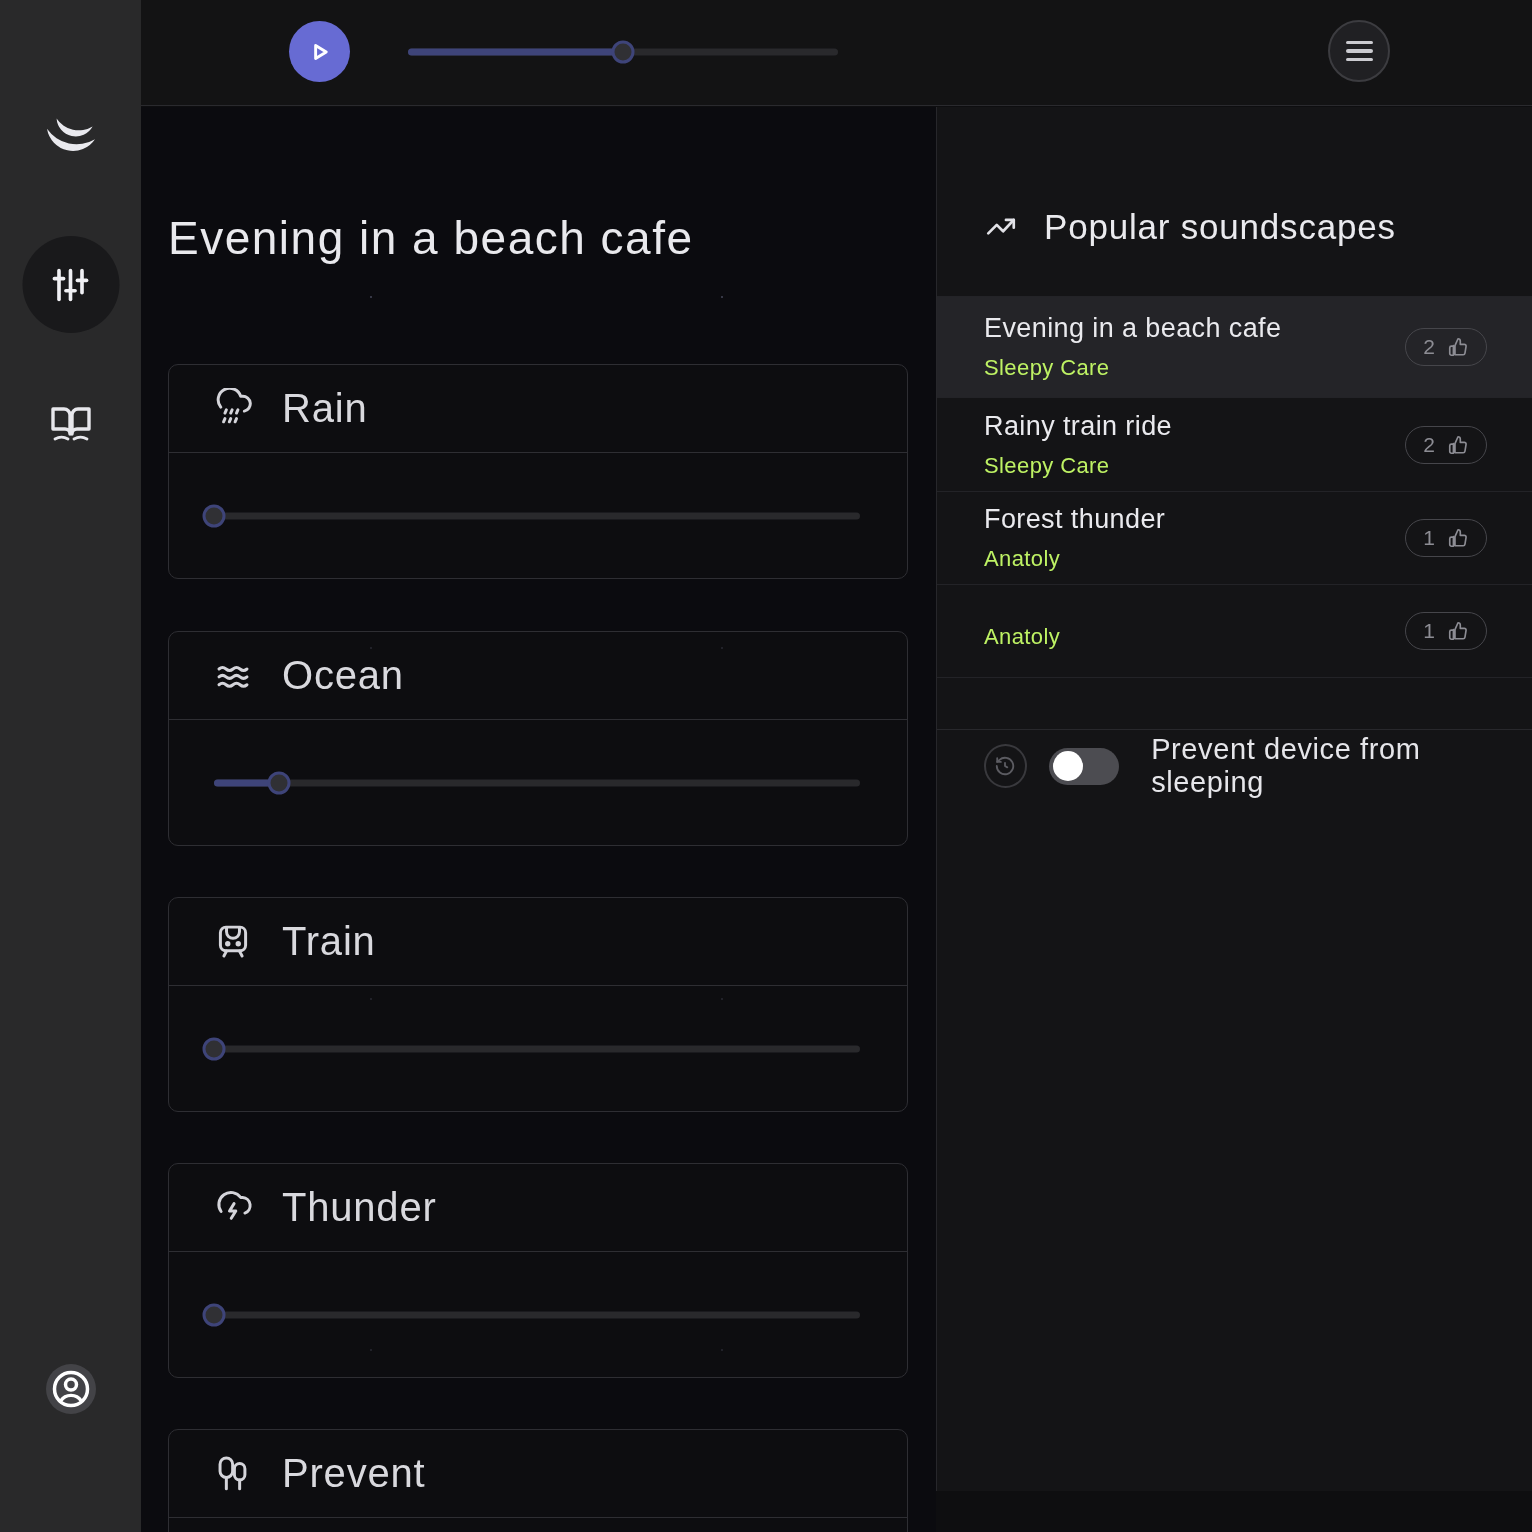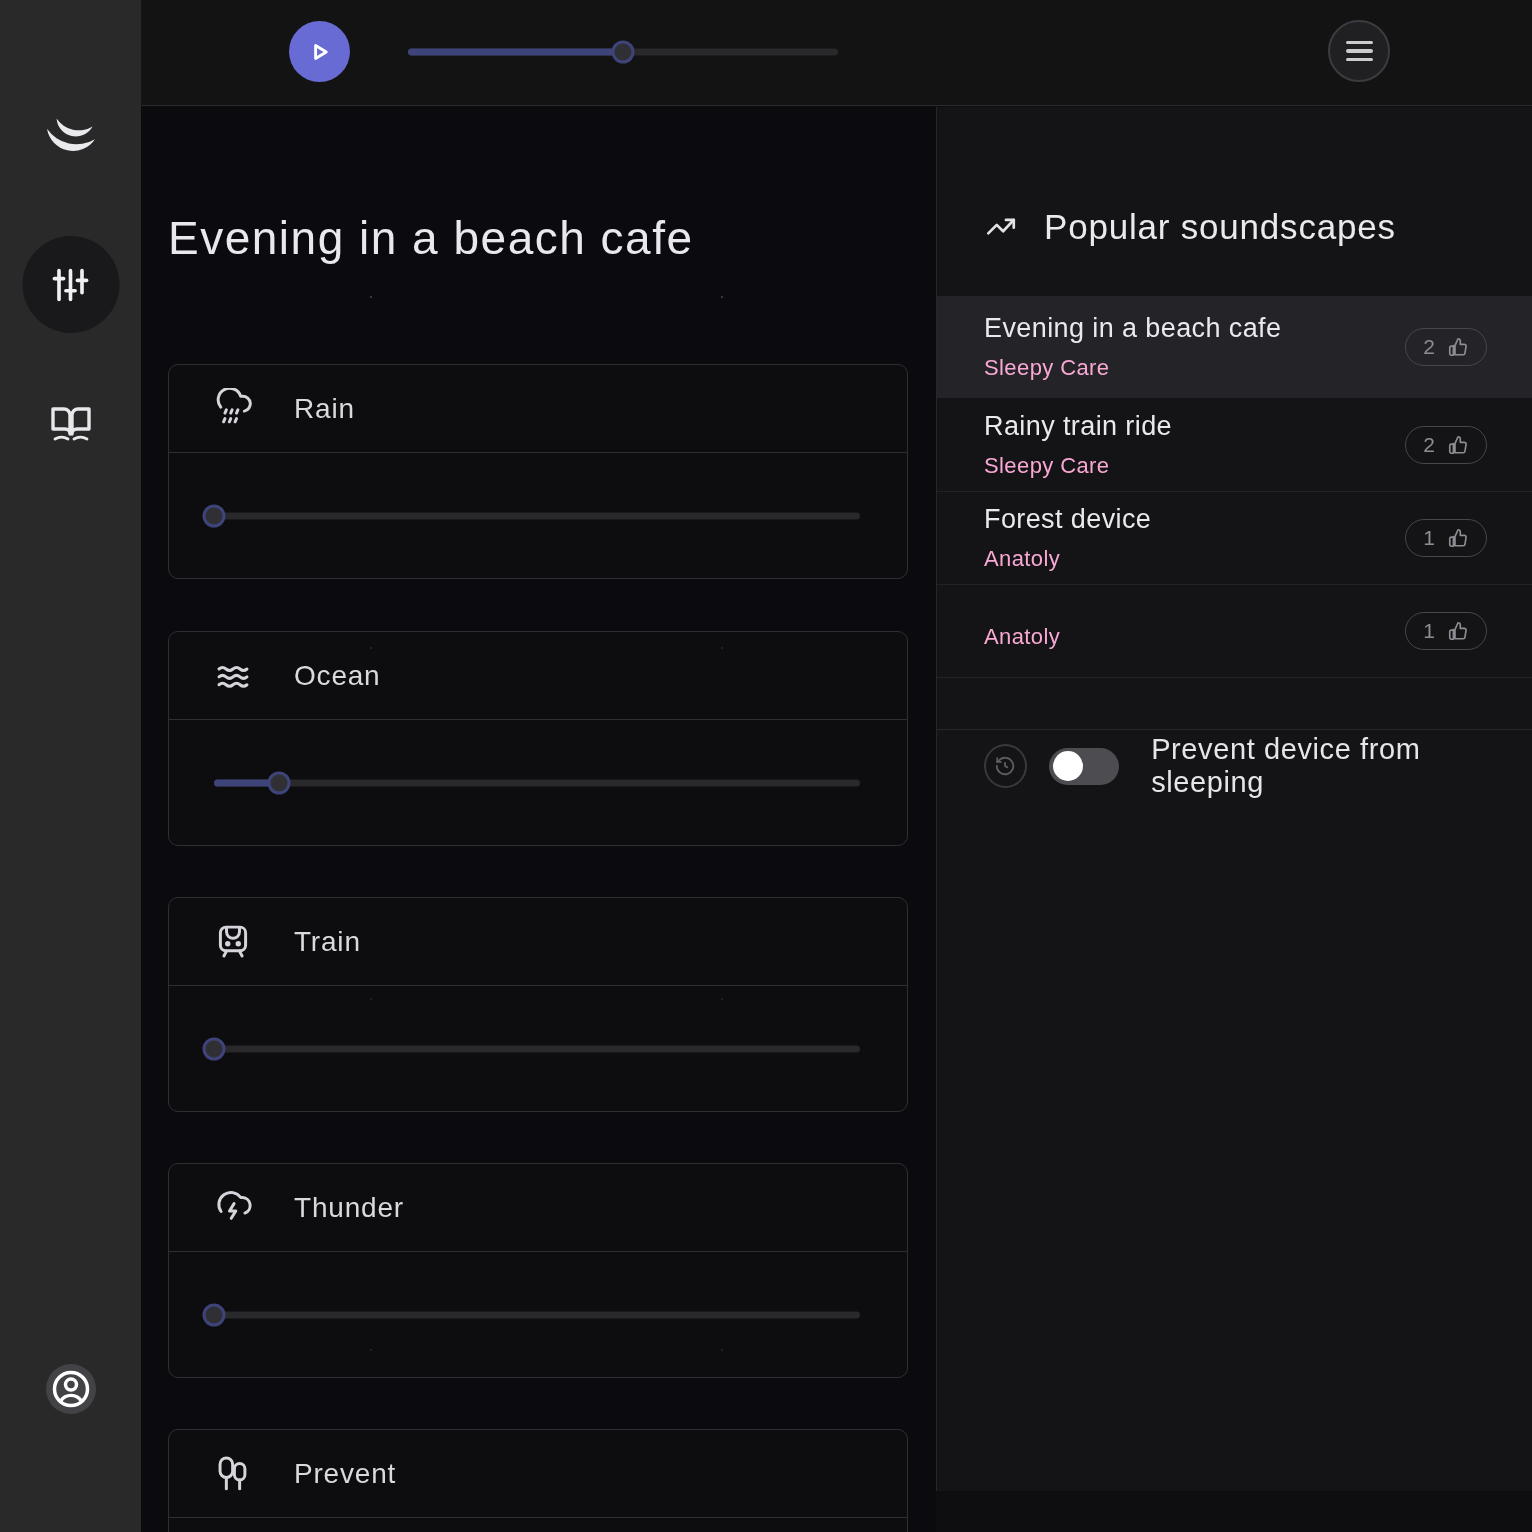--- a/index.html
+++ b/index.html
@@ -48,38 +48,38 @@
       radial-gradient(1px 1px   at 55px 160px,  rgba(255,255,255,.22) 50%, transparent 52%);
     background-size: 263px 263px, 311px 311px, 351px 351px, 287px 287px, 237px 237px, 203px 203px; }
   .page-title { position:absolute; left:27px; top:104px; font-size:46px; font-weight:300;
                 letter-spacing:1.5px; color:#e9e9ed; }
 
   .card { position:absolute; left:27px; width:740px; height:215px; border:1px solid #2e2e33;
           border-radius:10px; background:rgba(16,16,19,.55); }
   .card-head { height:88px; display:flex; align-items:center; padding-left:43px; gap:28px;
                border-bottom:1px solid #2e2e33; }
   .card-icon { width:42px; height:42px; color:#d4d4da; flex:none; }
-  .card-label { font-size:28px; letter-spacing:.8px; color:#d9d9de;margin-left:12px; }
+  .card-label { font-size:40px; letter-spacing:.8px; color:#d9d9de; }
   .card-body { height:126px; display:flex; align-items:center; padding:0 47px 0 45px; }
   .card-body .slider { flex:1; }
 
   
   .panel { position:absolute; left:936px; top:107px; width:596px; height:1384px; background:#141416;
            border-left:1px solid #27272b; }
   .panel-head { position:absolute; left:47px; top:100px; display:flex; align-items:center; gap:26px; }
   .trend-icon { width:34px; height:34px; color:#e2e2e7; }
   .panel-title { font-size:35px; color:#eaeaee; letter-spacing:.8px; }
 
   .pop-list { position:absolute; left:0; top:189px; width:596px; border-top:1px solid #232327; }
   .pop-item { position:relative; display:flex; align-items:center; border-bottom:1px solid #232327;
               padding:0 46px 0 47px; cursor:pointer; }
   .pop-item.active { background:#242428; }
   .pop-text { flex:1; min-width:0; }
   .pop-title { font-size:27px; color:#eaeaee; letter-spacing:.4px; }
-  .pop-author { font-size:22px; color:#f9a8d4; letter-spacing:.4px; margin-top:11px; }
+  .pop-author { font-size:22px; color:#bef264; letter-spacing:.4px; margin-top:11px; }
   .like-pill { display:flex; align-items:center; gap:12px; height:38px; padding:0 17px;
                border:1.5px solid #46464b; border-radius:20px; color:#8d8d94; background:transparent; cursor:pointer; }
   .like-count { font-size:21px; color:#8d8d94; }
   .thumb-icon { width:22px; height:22px; }
 
   .panel-divider { position:absolute; left:0; top:622px; width:596px; height:1px; background:#28282c; }
   .prevent-row { position:absolute; left:47px; top:633px; height:52px; display:flex; align-items:center; gap:22px; }
   .reset-btn { width:44px; height:44px; border-radius:50%; background:transparent; border:2px solid #39393d;
                color:#5c5c62; display:flex; align-items:center; justify-content:center; cursor:pointer; }
   .reset-btn svg { width:22px; height:22px; }
@@ -295,21 +295,21 @@
         <span class="thumb-icon">
           <svg viewBox="0 0 24 24" fill="none" stroke="currentColor" stroke-width="1.8" stroke-linecap="round" stroke-linejoin="round">
             <path d="M7 10.5v10M14.5 9.2V5.5a2.5 2.5 0 0 0-2.5-2.5l-3.3 7.5v10h8.9a2 2 0 0 0 2-1.7l1.2-7.5a2 2 0 0 0-2-2.3zM7 21H4.8a1.8 1.8 0 0 1-1.8-1.8v-6.4a1.8 1.8 0 0 1 1.8-1.8H7"></path>
           </svg>
         </span>
       </button>
     </div>
 
     <div class="pop-item" style="height:93px">
       <div class="pop-text">
-        <div class="pop-title">Forest device</div>
+        <div class="pop-title">Forest thunder</div>
         <div class="pop-author">Anatoly</div>
       </div>
       <button class="like-pill">
         <span class="like-count">1</span>
         <span class="thumb-icon">
           <svg viewBox="0 0 24 24" fill="none" stroke="currentColor" stroke-width="1.8" stroke-linecap="round" stroke-linejoin="round">
             <path d="M7 10.5v10M14.5 9.2V5.5a2.5 2.5 0 0 0-2.5-2.5l-3.3 7.5v10h8.9a2 2 0 0 0 2-1.7l1.2-7.5a2 2 0 0 0-2-2.3zM7 21H4.8a1.8 1.8 0 0 1-1.8-1.8v-6.4a1.8 1.8 0 0 1 1.8-1.8H7"></path>
           </svg>
         </span>
       </button>

